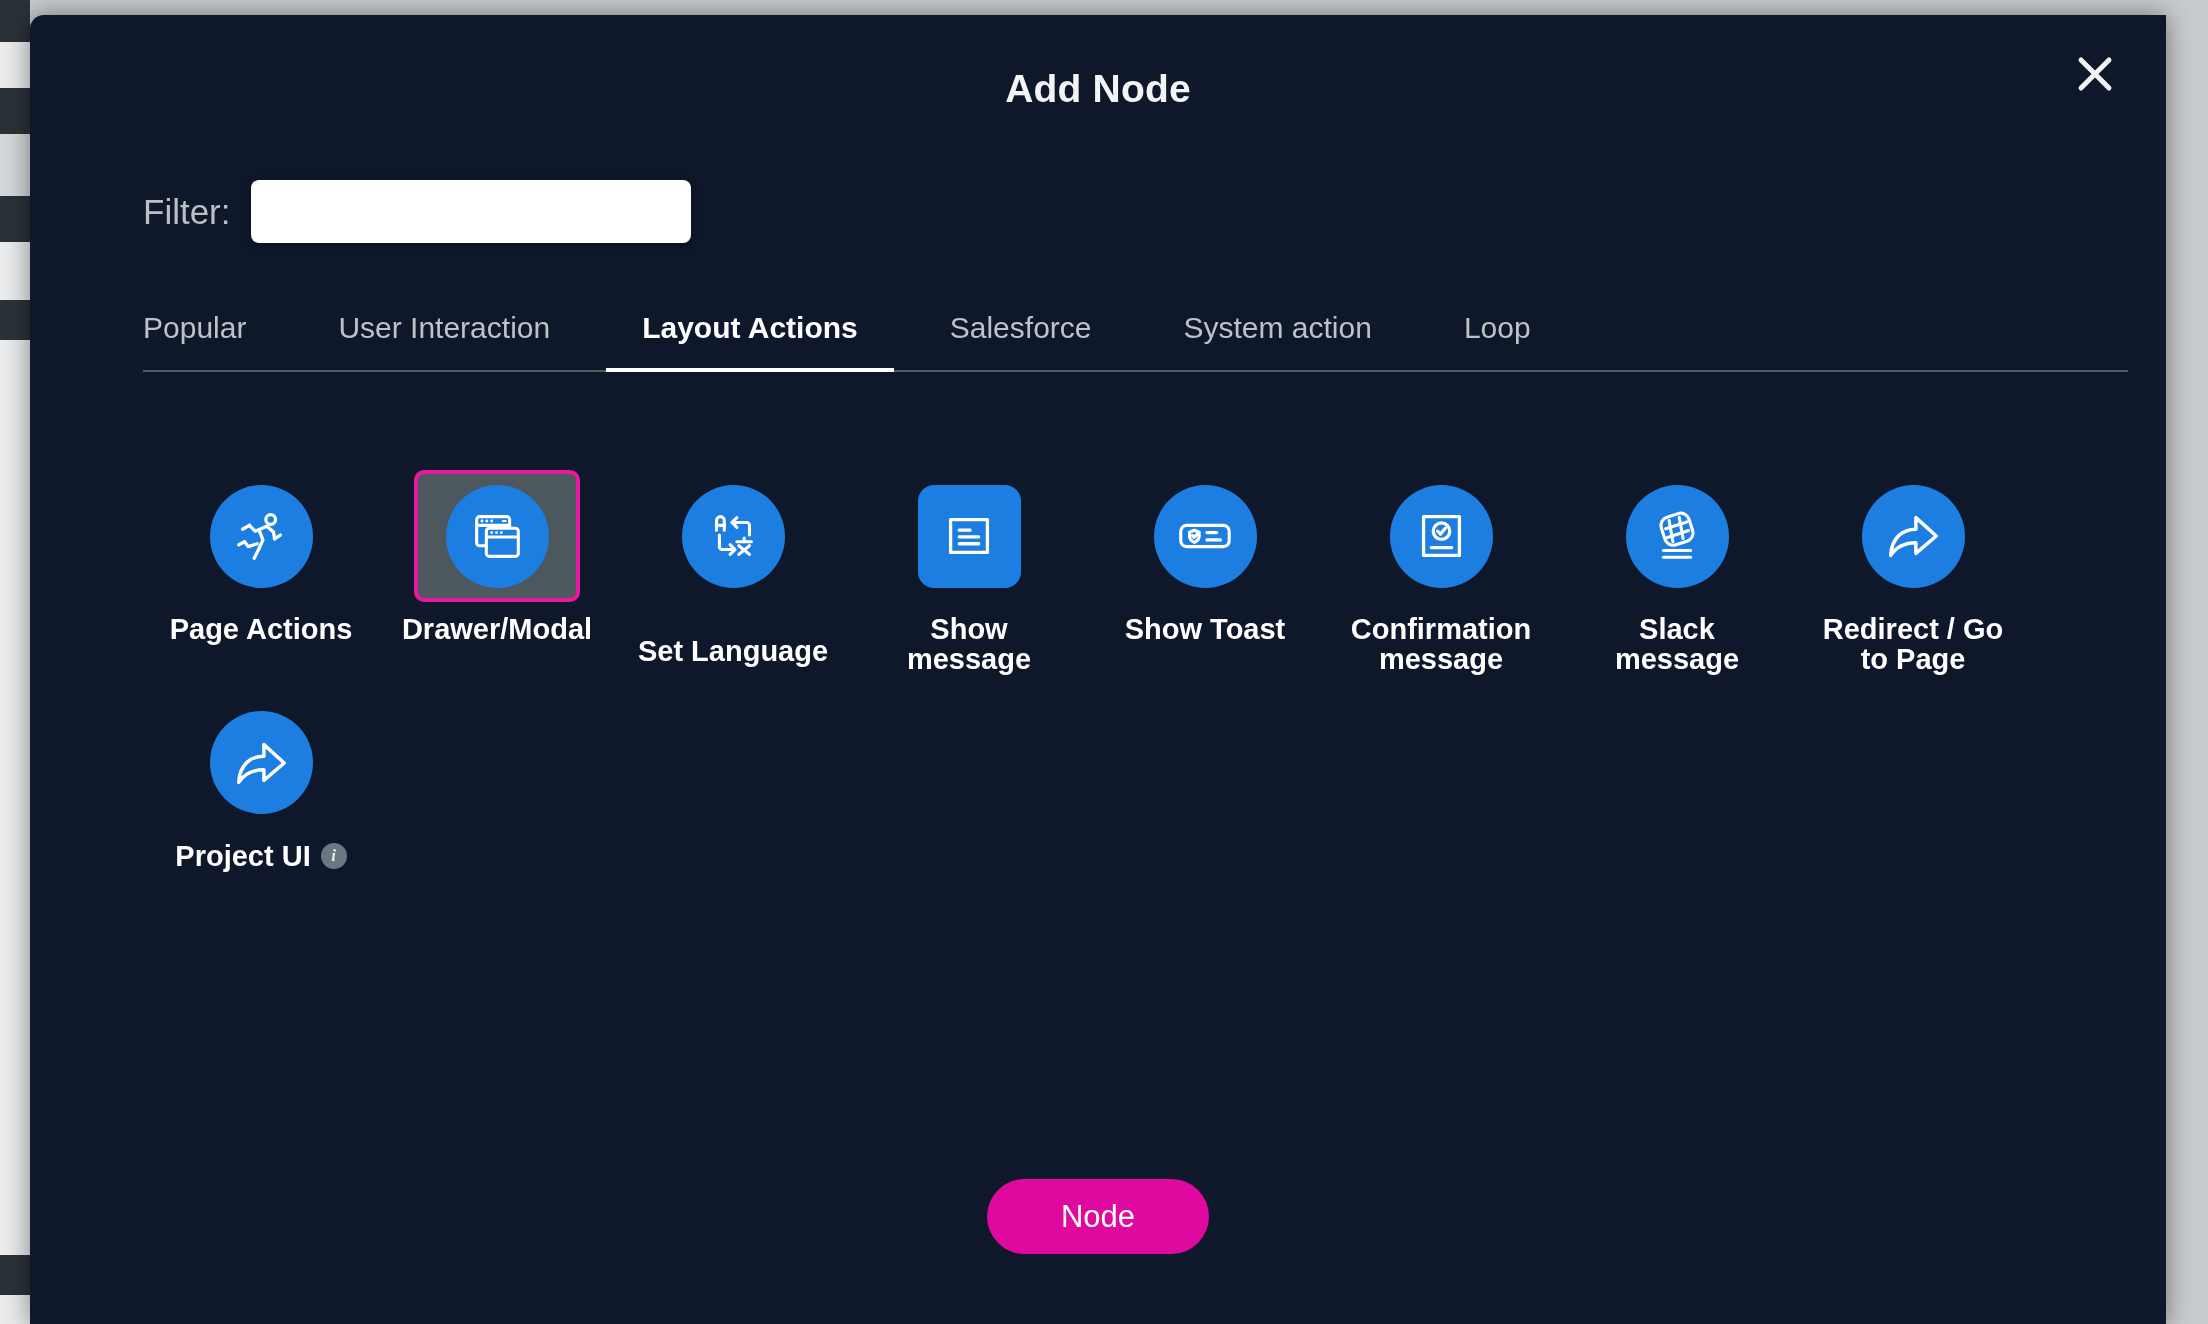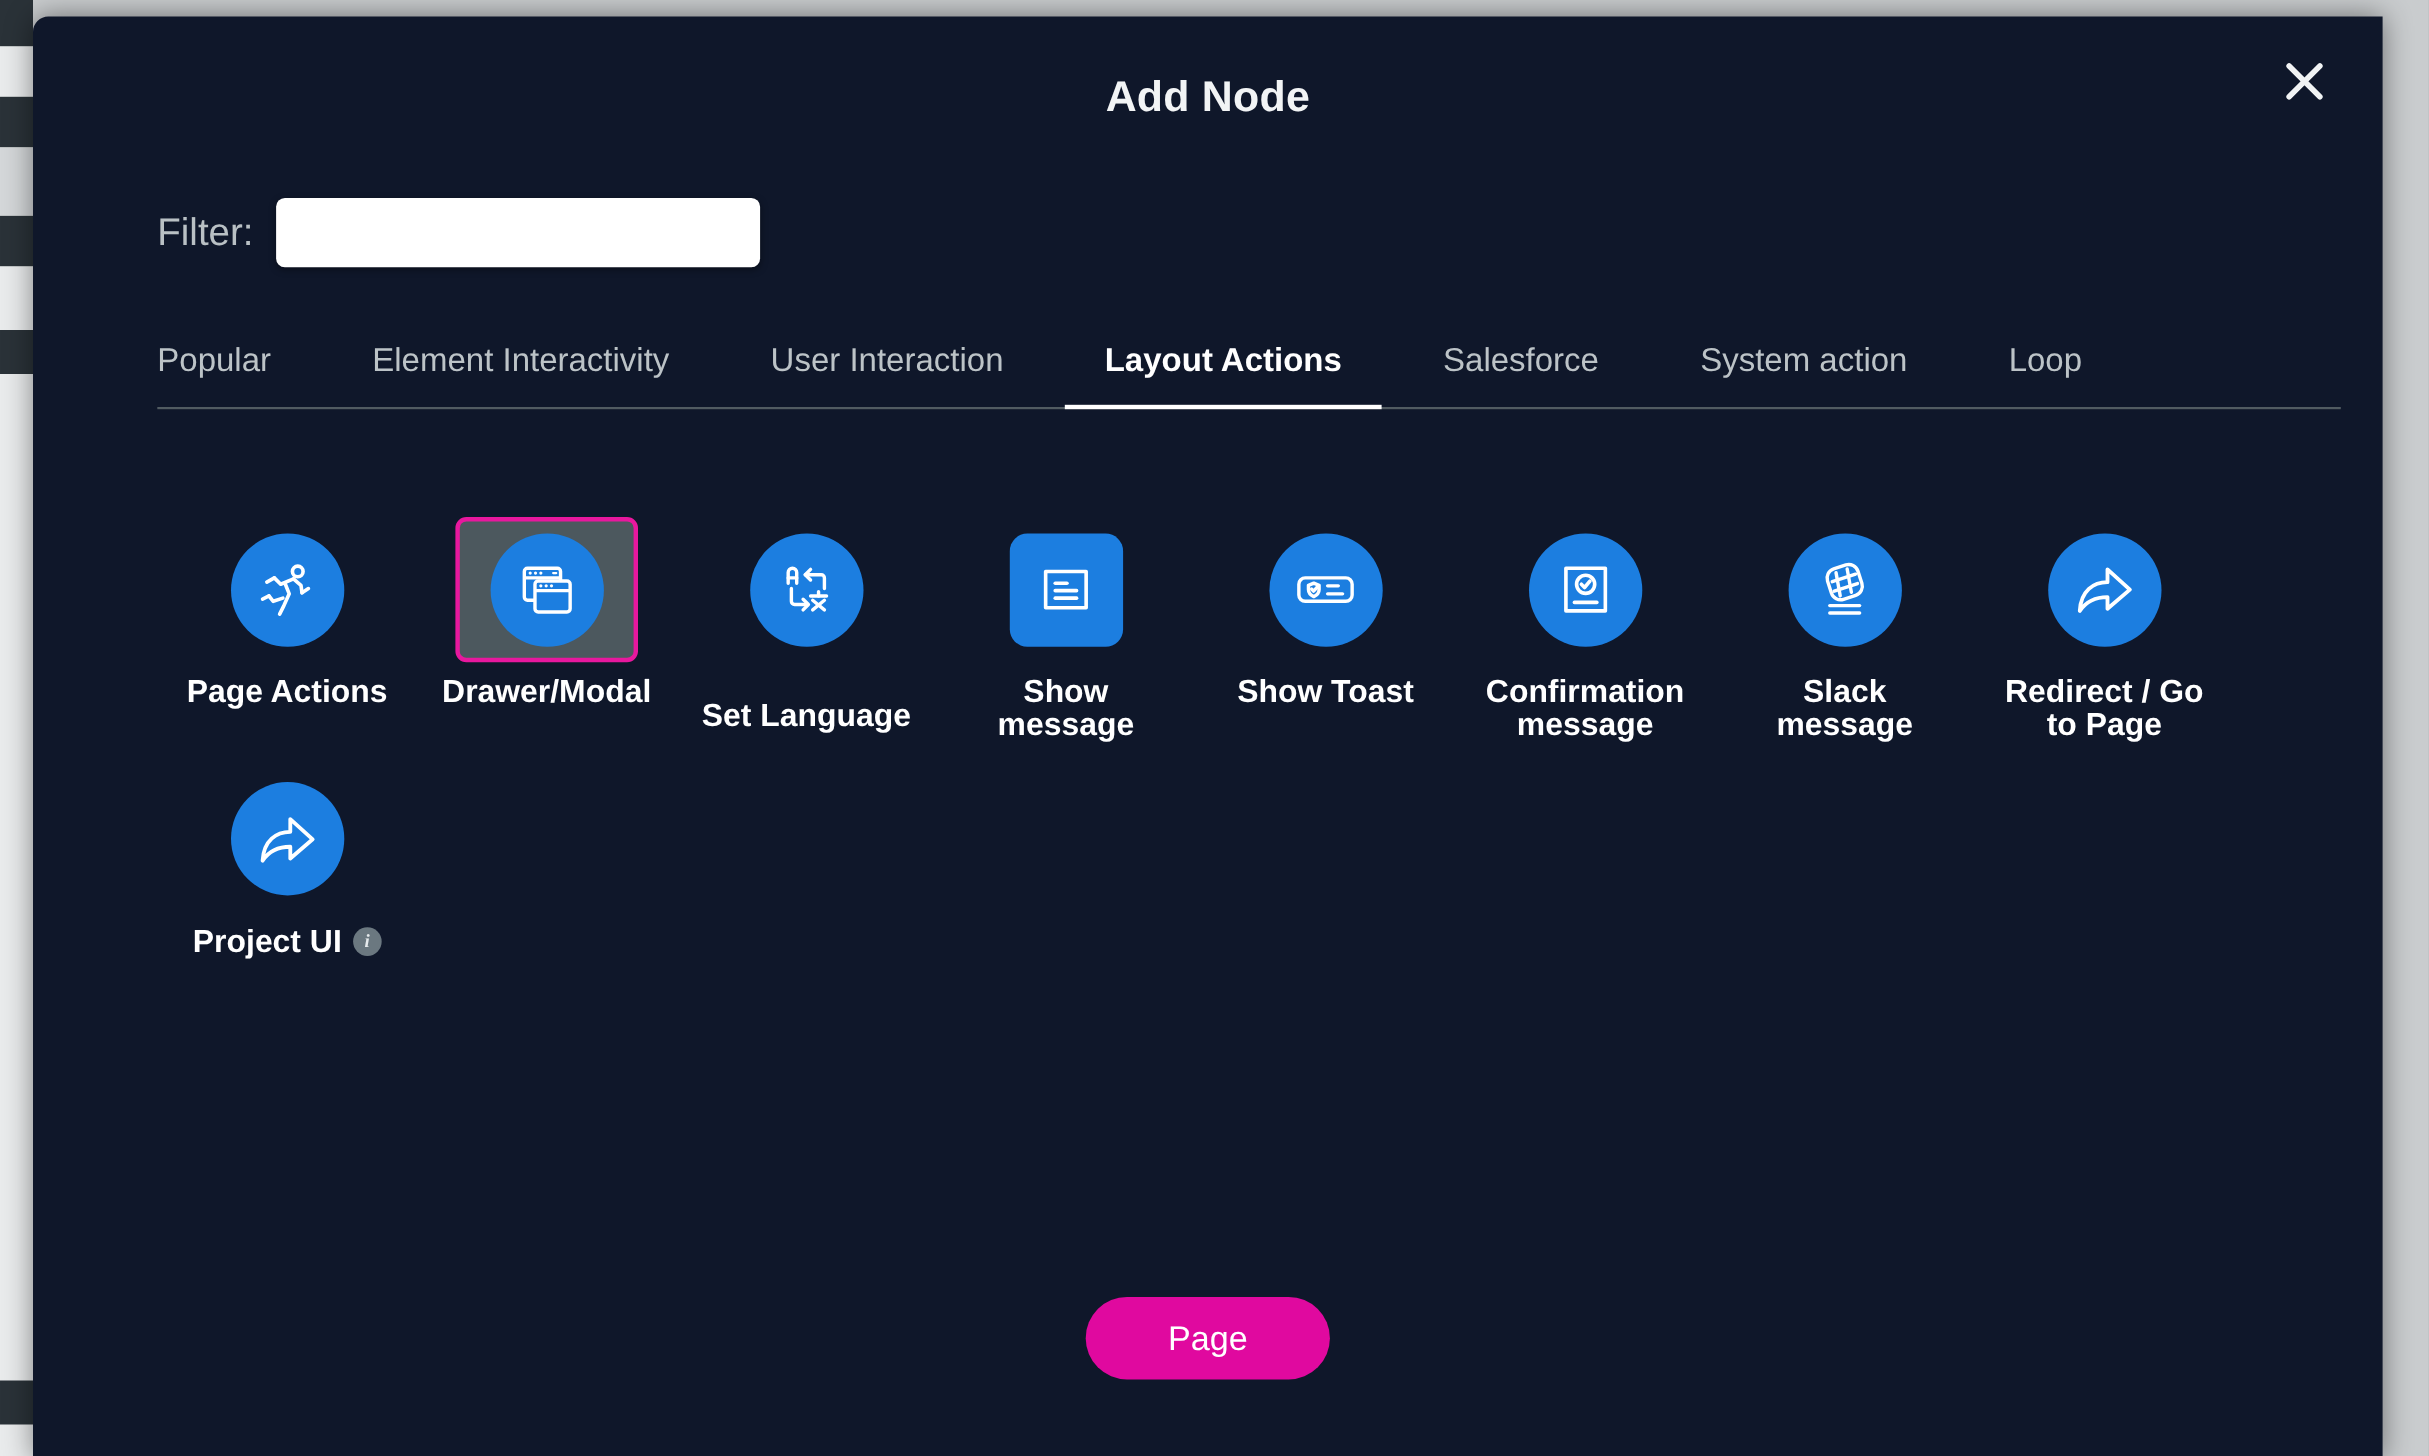--- a/index.html
+++ b/index.html
@@ -194,21 +194,20 @@
     </svg>
   </button>
 
   <div id="filter-row">
     <span id="filter-label">Filter:</span>
     <input id="filter-input" type="text" value="" placeholder="" style="">
   </div>
 
   <div id="tabs">
       <button class="tab">Popular</button>
-      <button class="tab">Element Interactivity</button>
       <button class="tab">User Interaction</button>
       <button class="tab active">Layout Actions</button>
       <button class="tab">Salesforce</button>
       <button class="tab">System action</button>
       <button class="tab">Loop</button>
     </div>
 
   <div id="node-grid">
       <div class="node-item">
         <div class="node-badge-wrap">
@@ -382,14 +381,14 @@
             </svg>
           </div>
         </div>
         <div class="node-label">
           <span style="white-space: pre-line;">Project UI</span>
           <span class="info-badge">i</span>
         </div>
       </div>
     </div>
 
-  <button id="next-button">Page</button>
+  <button id="next-button">Node</button>
 </div>
 
 </body></html>

